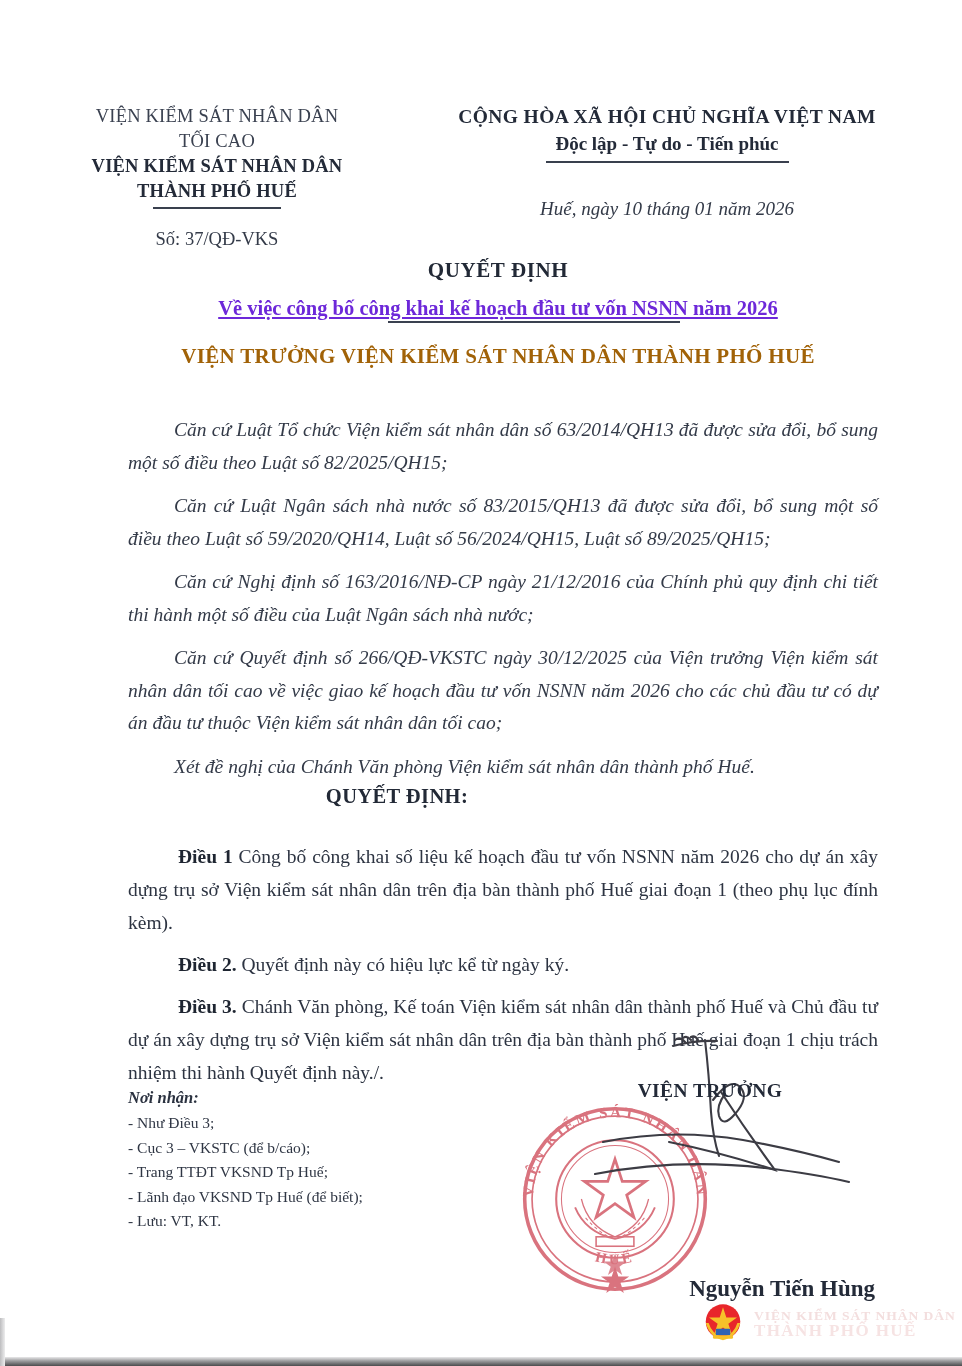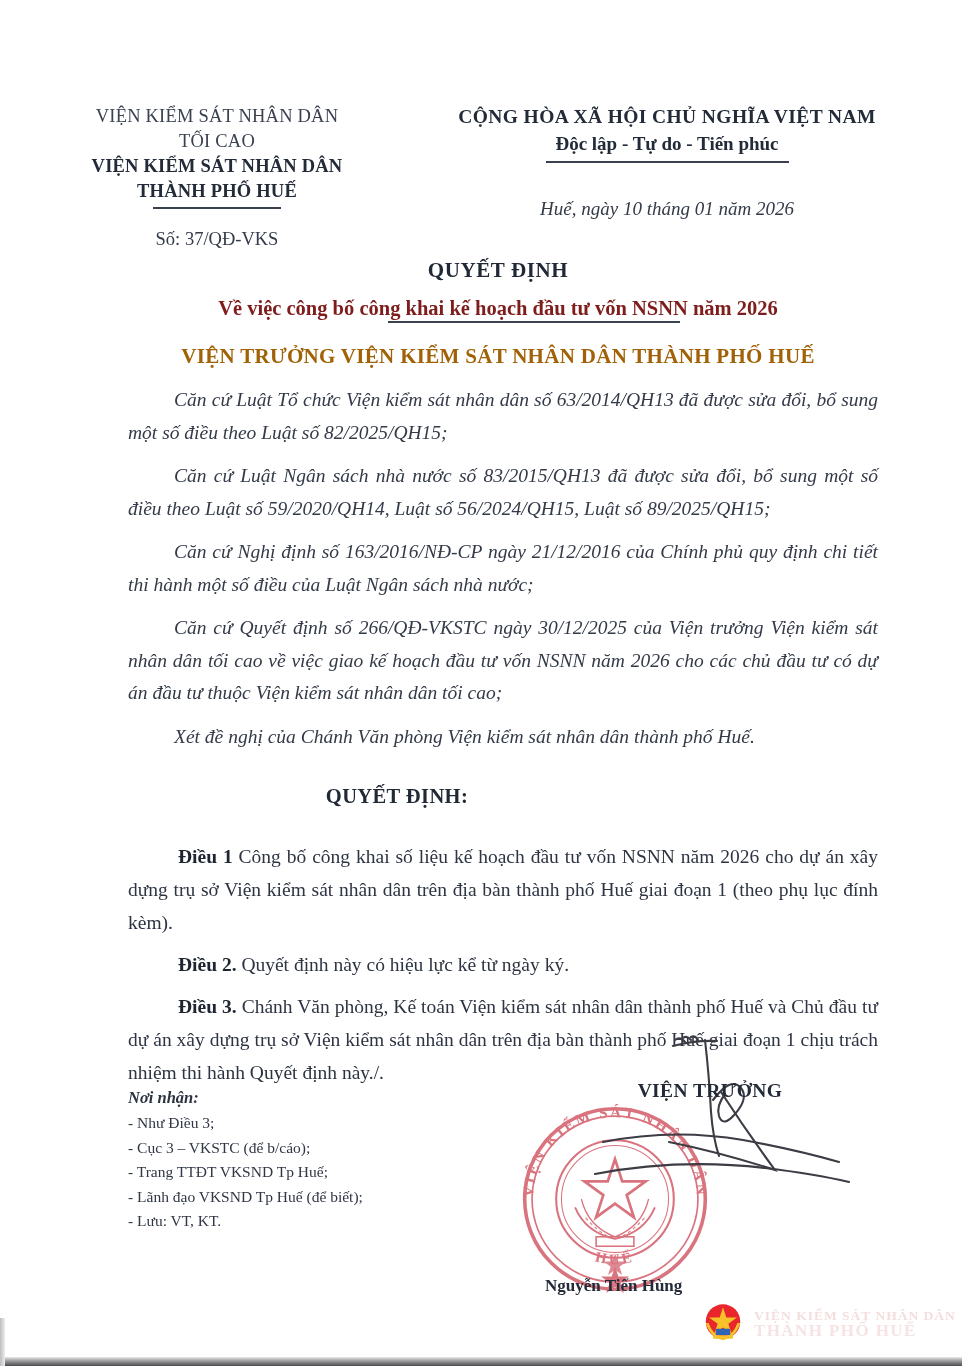--- a/index.html
+++ b/index.html
@@ -100,41 +100,42 @@
     color: #222936;
   }
   .doc-subject-wrap {
     margin-top: 14px;
     position: relative;
     display: inline-block;
   }
   .doc-subject {
     font-size: 20.5px;
     font-weight: bold;
-    color: #7f1d1d;
+    color: #6d28d9;
+    text-decoration: underline;
   }
   .subject-underline {
     position: absolute;
     left: 170px;
     right: 98px;
     bottom: -3px;
     height: 1.6px;
     background: #3a4150;
   }
   .doc-authority {
     margin-top: 24px;
     font-size: 21px;
     font-weight: bold;
     letter-spacing: .3px;
     color: #a16207;
   }
   
   .preamble {
     position: absolute;
-    top: 384px;
+    top: 414px;
     left: 128px;
     width: 750px;
   }
   .preamble p {
     margin: 0 0 11px 0;
     font-size: 19.5px;
     font-style: italic;
     line-height: 32.5px;
     text-align: justify;
     text-indent: 46px;
@@ -204,22 +205,22 @@
     letter-spacing: .4px;
     color: #232a38;
     position: relative;
     z-index: 4;
   }
   .sig-name {
     position: absolute;
     top: 196px;
     left: 0;
     width: 330px;
-    text-align: left;
-    font-size: 17px;
+    text-align: right;
+    font-size: 23px;
     font-weight: bold;
     color: #232a38;
     z-index: 4;
     font-family: Liberation Serif, serif;
   }
   .seal {
     position: absolute;
     top: 14px;
     left: -35px;
     width: 210px;

